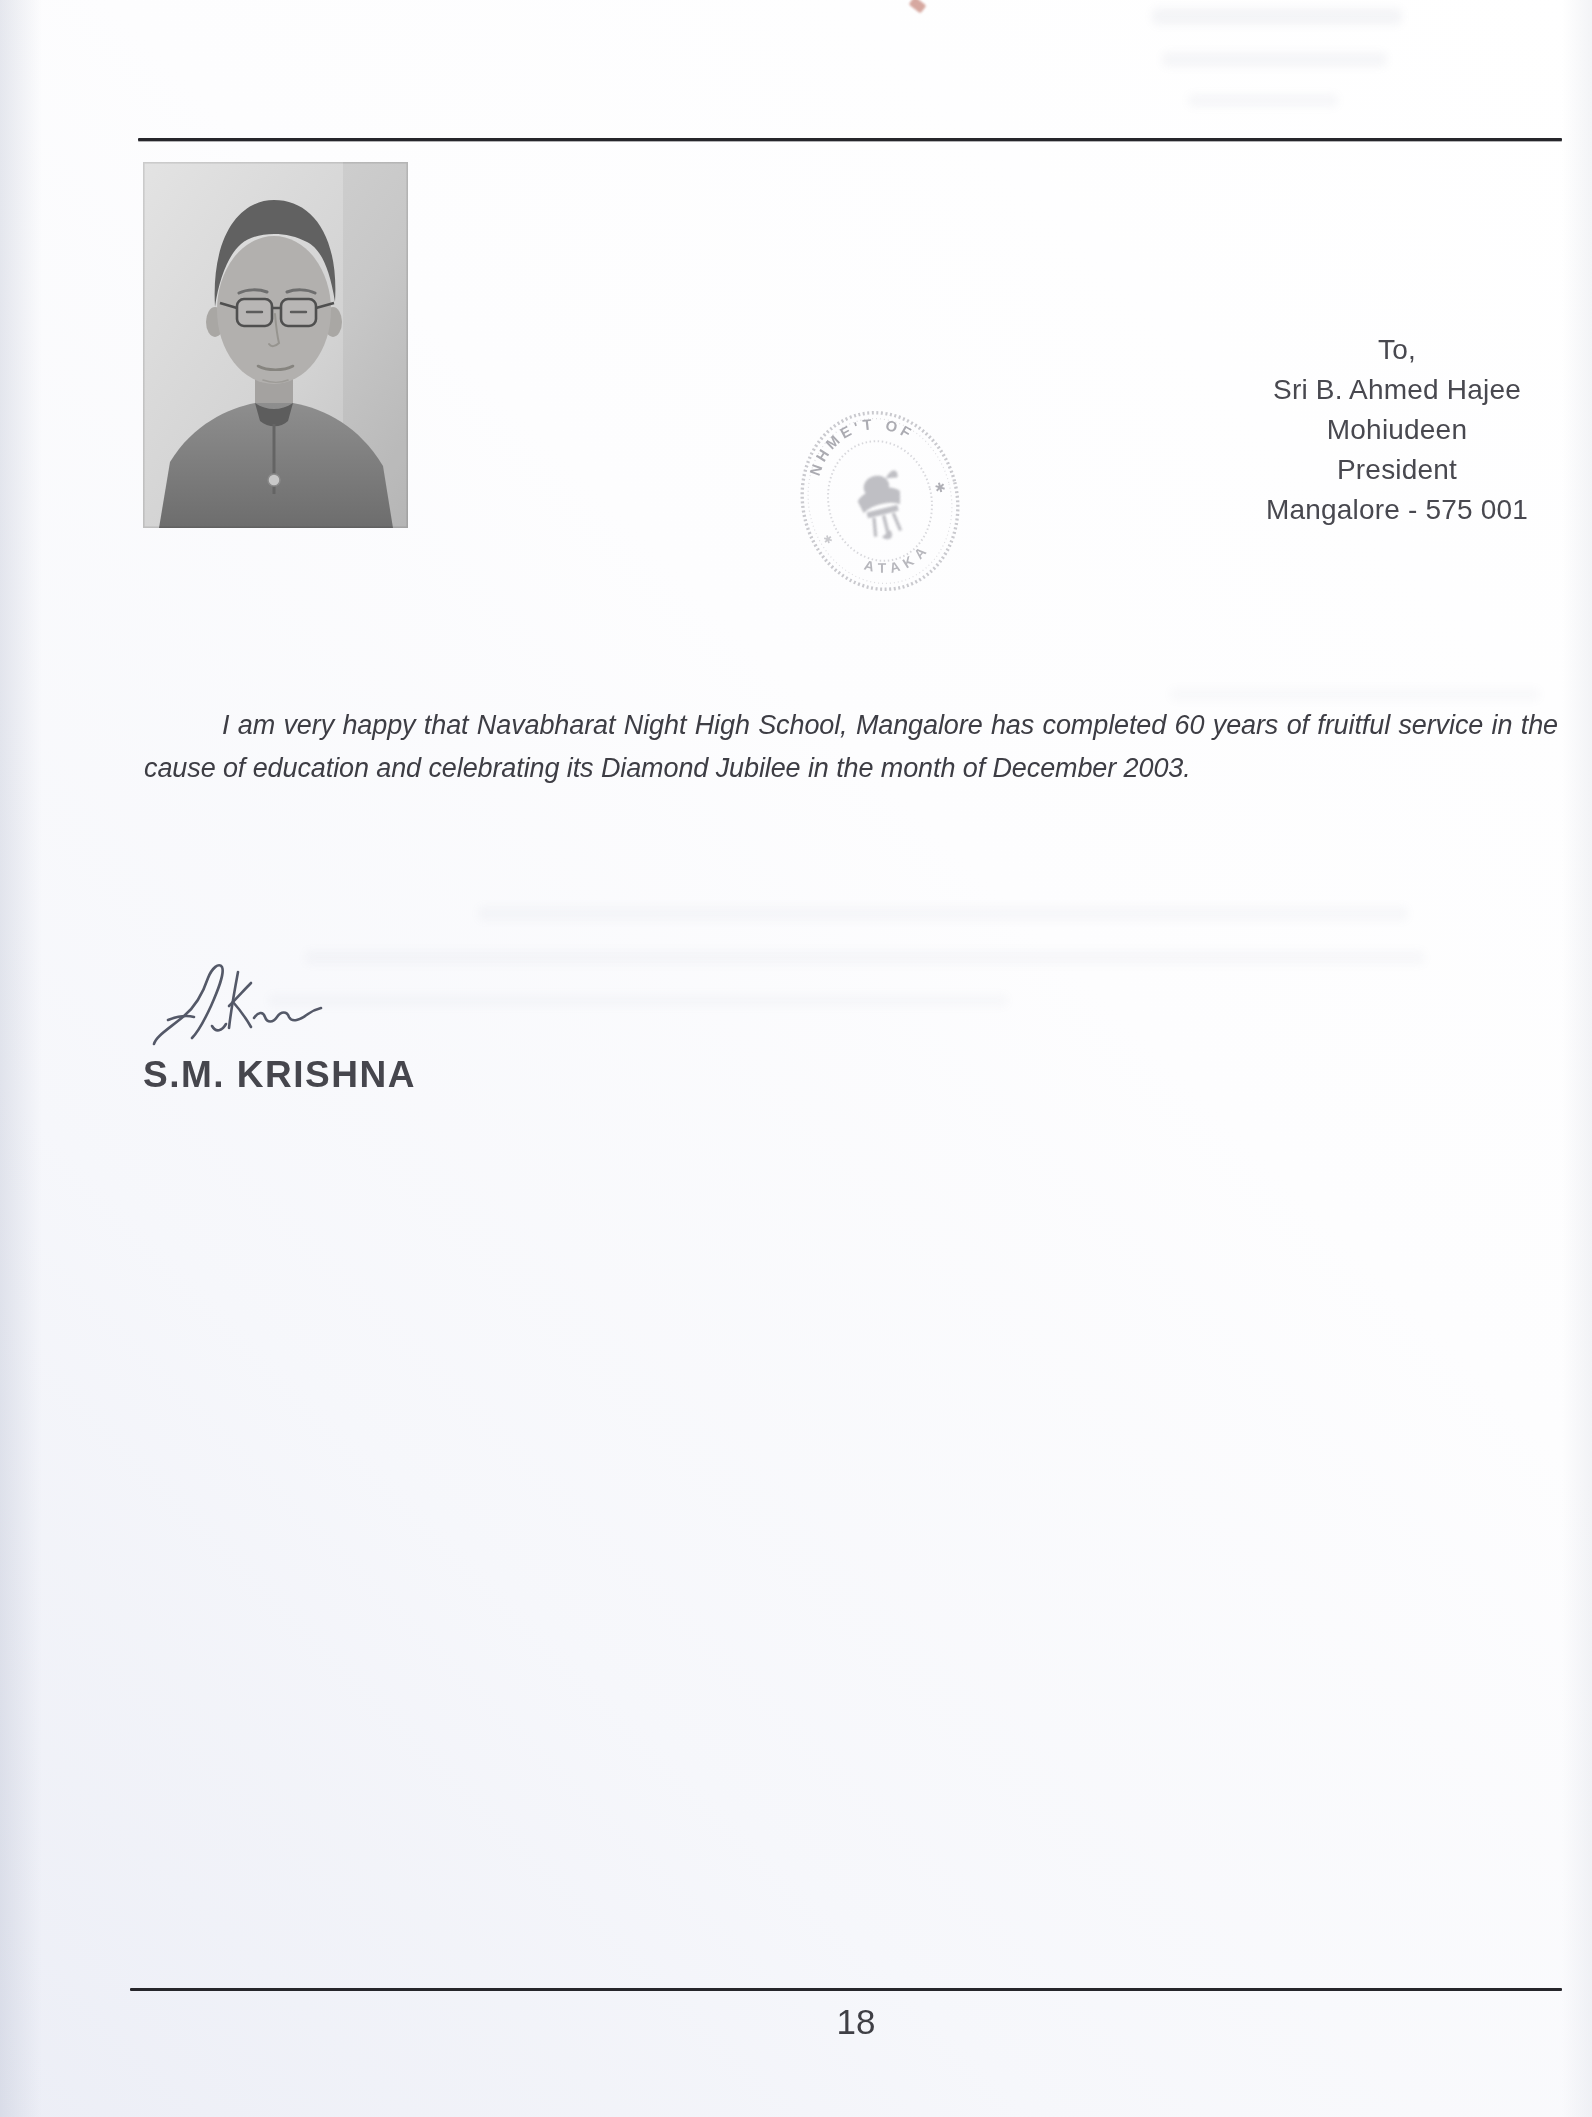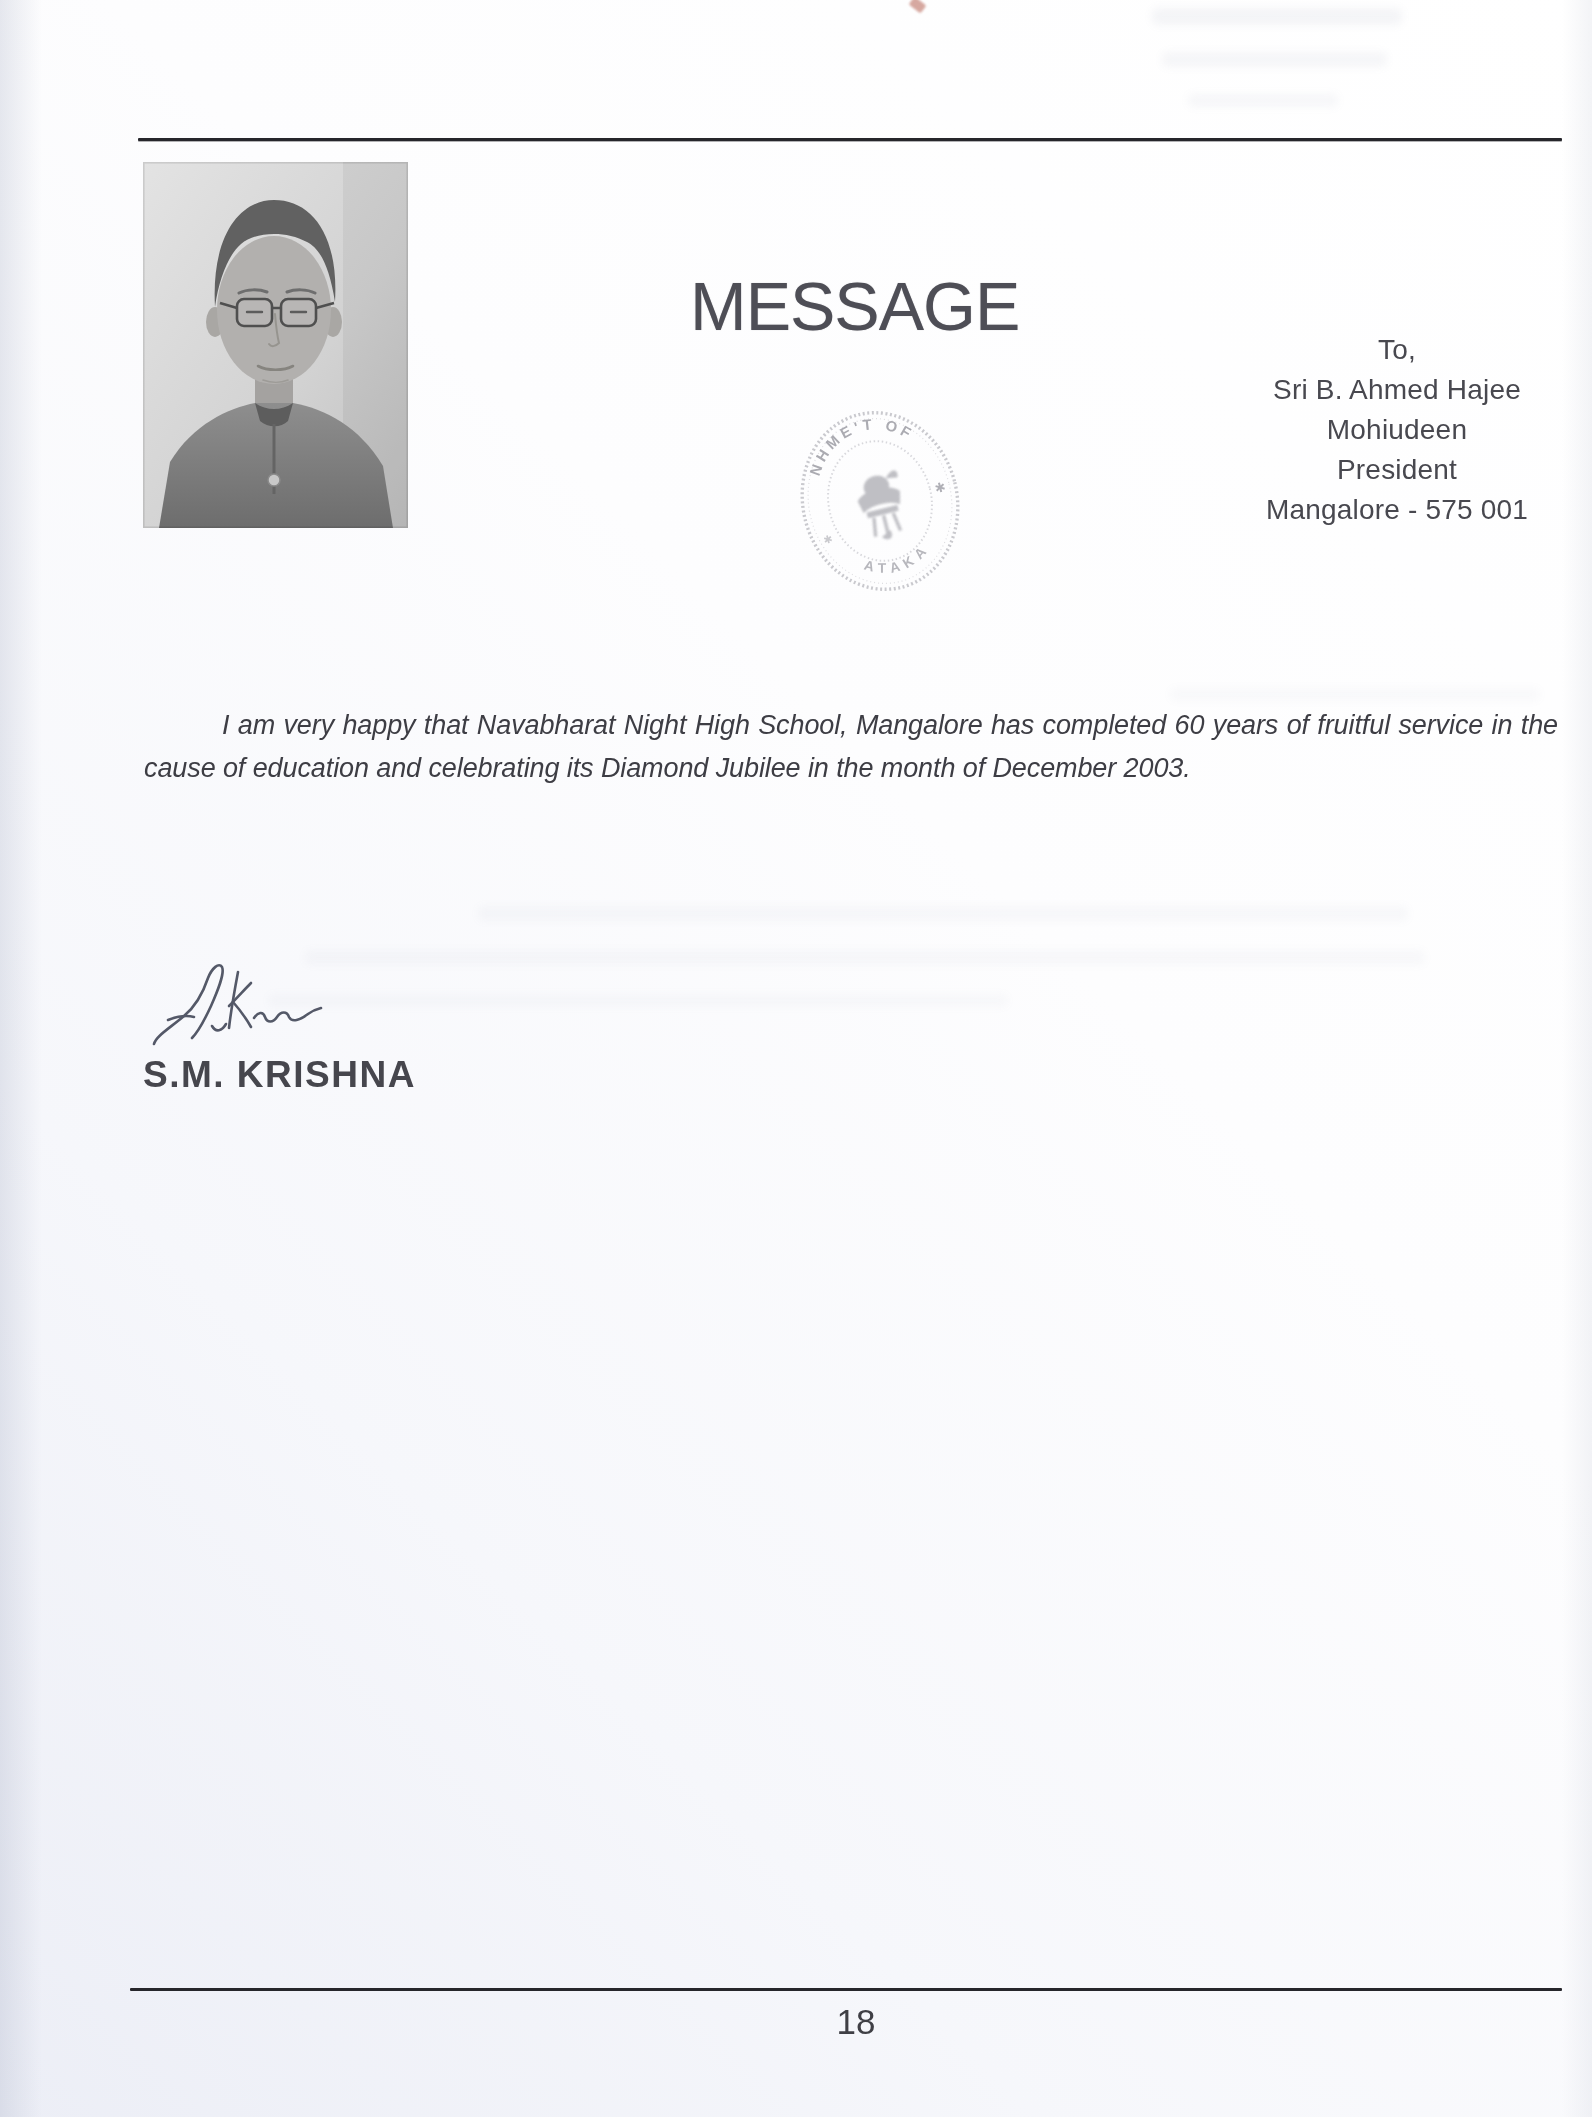--- a/index.html
+++ b/index.html
@@ -126,21 +126,20 @@
       <path d="M120,218 C128,221 138,221 145,218" stroke="#9d9b97" stroke-width="1.6" fill="none" stroke-linecap="round"></path>
 
       <path d="M16,366 L27,300 C50,262 86,246 112,241 L150,241 C182,247 216,264 240,304 L250,366 Z" fill="url(#kGrad)"></path>
       <path d="M112,241 L117,259 C125,266 138,266 145,259 L150,241 C138,249 124,249 112,241 Z" fill="#5d5d5d"></path>
       <path d="M131,262 L131,332" stroke="#646464" stroke-width="3"></path>
       <circle cx="131" cy="318" r="6" fill="#c8c8c8" stroke="#8a8a8a" stroke-width="1.5"></circle>
       <rect x="0.8" y="0.8" width="263.4" height="364.4" fill="none" stroke="rgba(0,0,0,0.10)" stroke-width="1.6"></rect>
     </svg>
   </div>
 
-  <h1 class="abs title">MESSAGE</h1>
 
   <div class="abs stamp">
     <svg width="168" height="188" viewBox="0 0 170 188">
       <defs>
         <path id="arcTop" d="M24.1,74.1 A63,73 0 0 1 145.9,74.1" fill="none"></path>
         <path id="arcBottom" d="M24.1,111.9 A63,73 0 0 0 145.9,111.9" fill="none"></path>
         <filter id="blurS">
             <feGaussianBlur stdDeviation="1.1"></feGaussianBlur>
           </filter>
       </defs>

